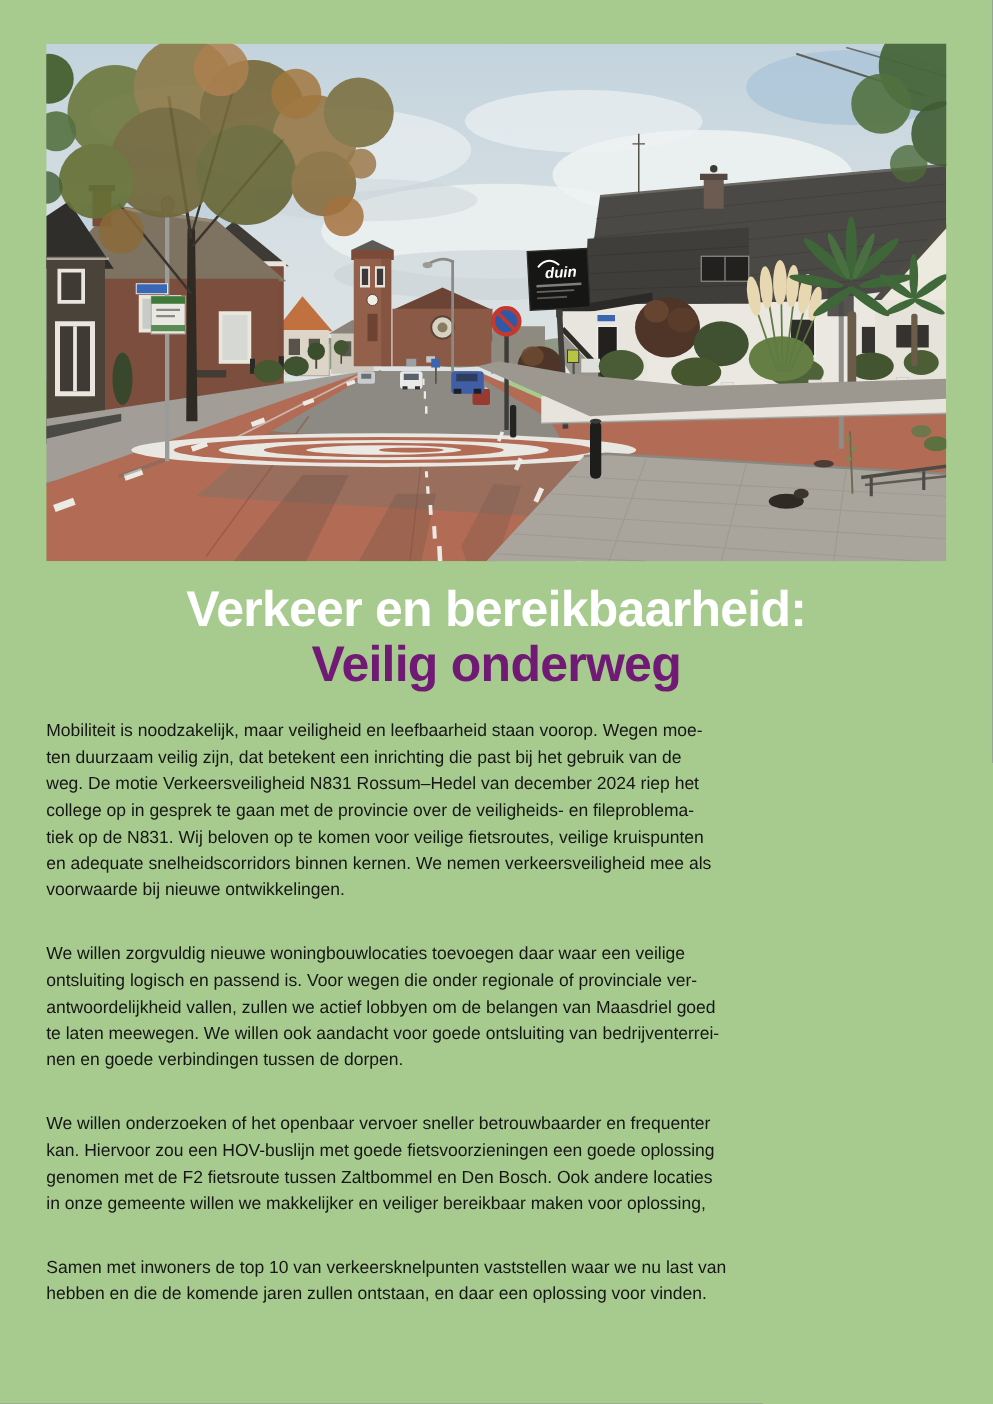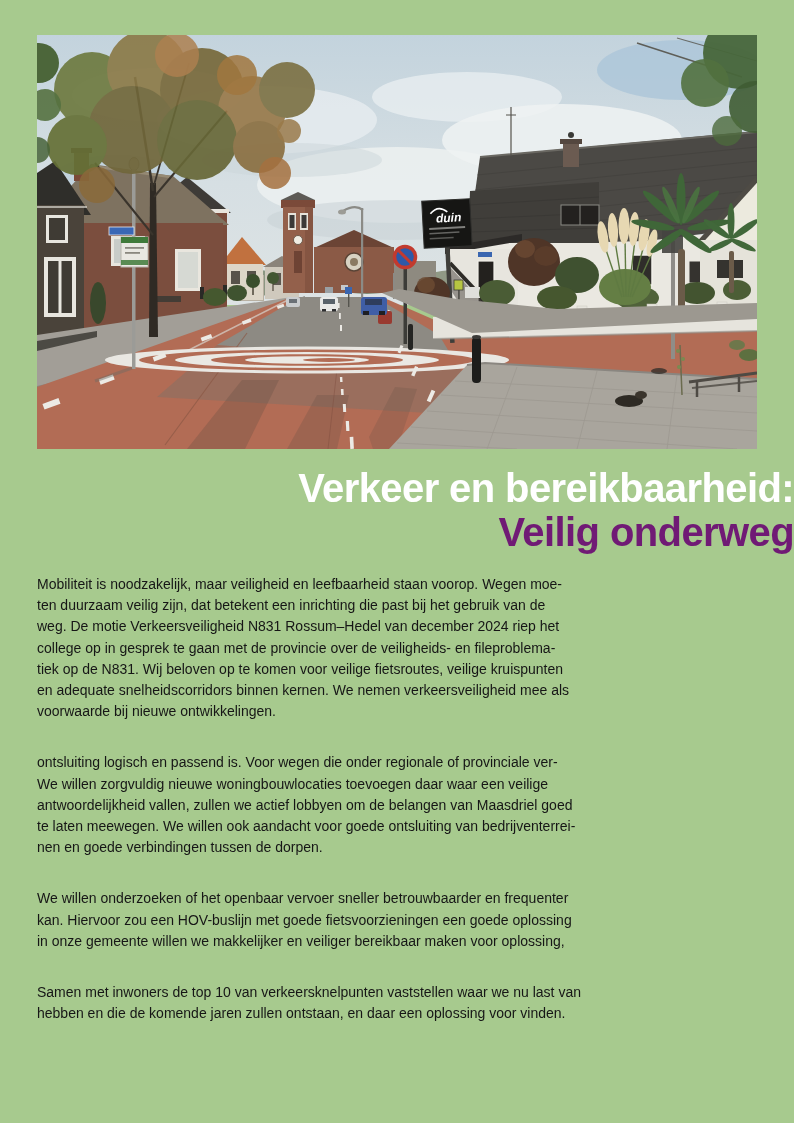--- a/index.html
+++ b/index.html
@@ -4,21 +4,21 @@
 <style>
   html,body{margin:0;padding:0;background:#889;}
   .page{
     position:relative;width:794px;height:1123px;margin:0 auto;
     background:#a7ca8e;overflow:hidden;
     font-family:"Liberation Sans",sans-serif;
   }
   .photo{position:absolute;left:37px;top:35px;width:720px;height:414px;margin:0;padding:0;}
   .photo svg{display:block;width:720px;height:414px;}
   .headline{
-    position:absolute;left:0;width:794px;margin:0;text-align:right;
+    position:absolute;left:0;width:794px;margin:0;text-align:center;
     font-weight:bold;font-size:40px;line-height:44px;letter-spacing:-0.6px;
   }
   .headline.l1{top:466px;color:#ffffff;}
   .headline.l2{top:510px;color:#701a75;}
   .body-text{
     position:absolute;left:37px;top:574px;width:724px;
     font-size:14px;line-height:21.2px;color:#161616;
   }
   .body-text p{margin:0 0 30px 0;padding:0;}
   .tline{display:block;white-space:nowrap;}
@@ -435,29 +435,30 @@
     <p>
       <span class="tline">Mobiliteit is noodzakelijk, maar veiligheid en leefbaarheid staan voorop. Wegen moe-</span>
       <span class="tline">ten duurzaam veilig zijn, dat betekent een inrichting die past bij het gebruik van de</span>
       <span class="tline">weg. De motie Verkeersveiligheid N831 Rossum–Hedel van december 2024 riep het</span>
       <span class="tline">college op in gesprek te gaan met de provincie over de veiligheids- en fileproblema-</span>
       <span class="tline">tiek op de N831. Wij beloven op te komen voor veilige fietsroutes, veilige kruispunten</span>
       <span class="tline">en adequate snelheidscorridors binnen kernen. We nemen verkeersveiligheid mee als</span>
       <span class="tline">voorwaarde bij nieuwe ontwikkelingen.</span>
     </p>
     <p>
+      <span class="tline">We willen zorgvuldig nieuwe woningbouwlocaties toevoegen daar waar een veilige</span>
       <span class="tline">ontsluiting logisch en passend is. Voor wegen die onder regionale of provinciale ver-</span>
-      <span class="tline">We willen zorgvuldig nieuwe woningbouwlocaties toevoegen daar waar een veilige</span>
       <span class="tline">antwoordelijkheid vallen, zullen we actief lobbyen om de belangen van Maasdriel goed</span>
       <span class="tline">te laten meewegen. We willen ook aandacht voor goede ontsluiting van bedrijventerrei-</span>
       <span class="tline">nen en goede verbindingen tussen de dorpen.</span>
     </p>
     <p>
       <span class="tline">We willen onderzoeken of het openbaar vervoer sneller betrouwbaarder en frequenter</span>
       <span class="tline">kan. Hiervoor zou een HOV-buslijn met goede fietsvoorzieningen een goede oplossing</span>
+      <span class="tline">genomen met de F2 fietsroute tussen Zaltbommel en Den Bosch. Ook andere locaties</span>
       <span class="tline">in onze gemeente willen we makkelijker en veiliger bereikbaar maken voor oplossing,</span>
     </p>
     <p>
       <span class="tline">Samen met inwoners de top 10 van verkeersknelpunten vaststellen waar we nu last van</span>
       <span class="tline">hebben en die de komende jaren zullen ontstaan, en daar een oplossing voor vinden.</span>
     </p>
   </div>
 
 </div>
 

